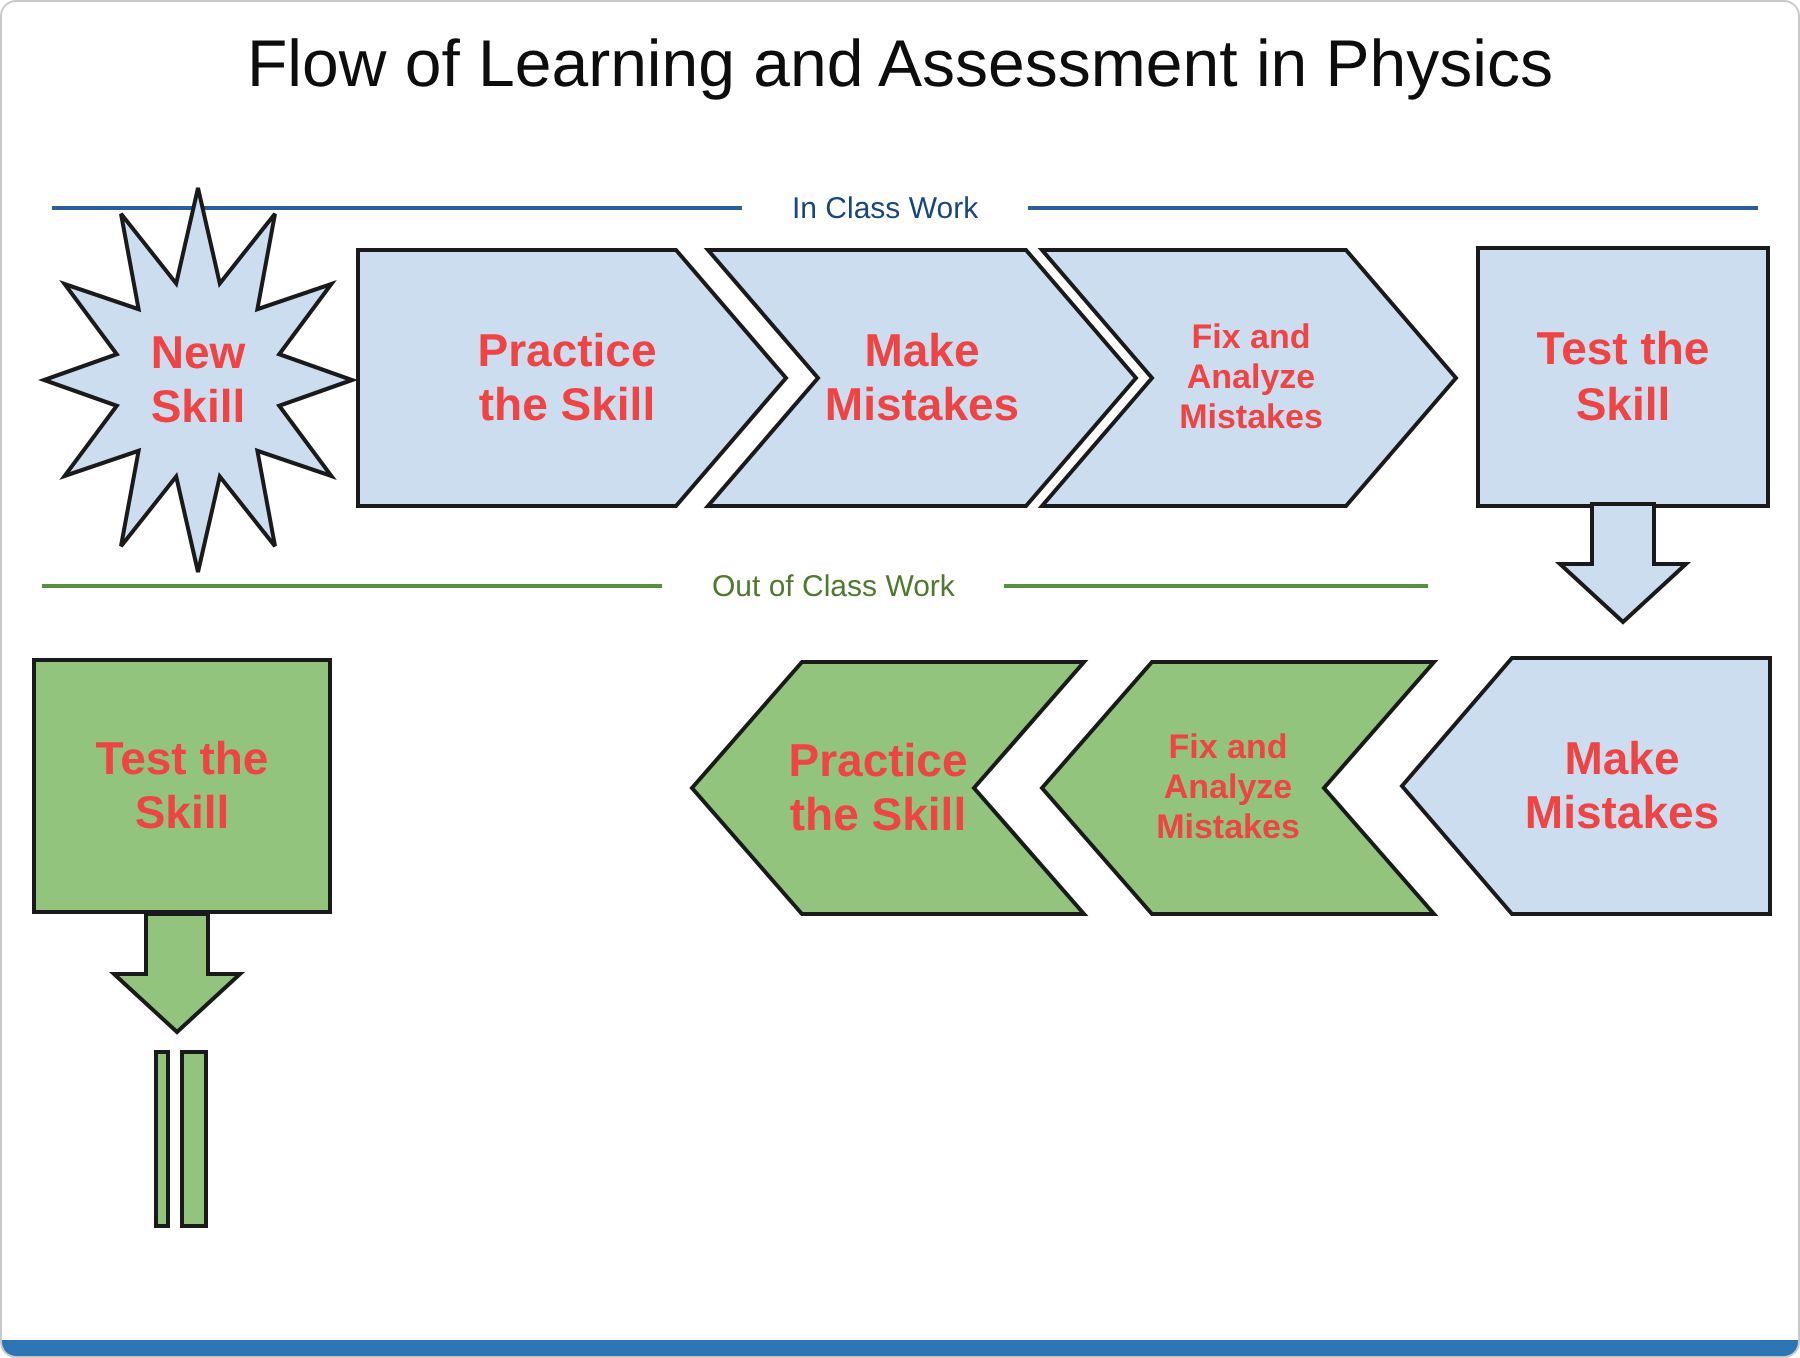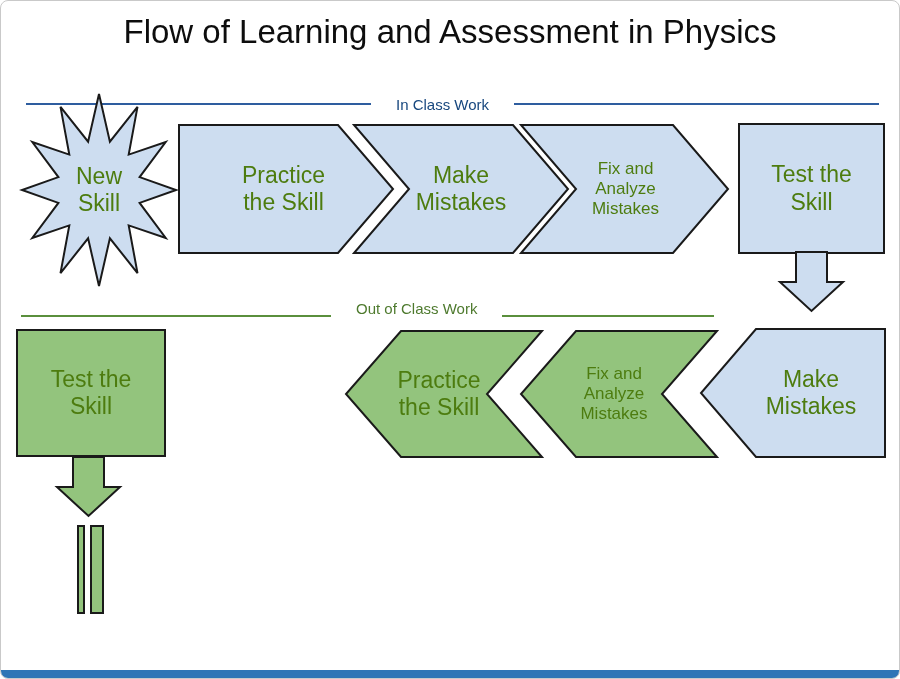--- a/index.html
+++ b/index.html
@@ -18,21 +18,21 @@
   .divider-green .seg{background:#5a8f3c;}
   .divider-green .divider-label{color:#4e7a2e;}
 
   
   .shape{position:absolute;}
   .shape svg{position:absolute;left:0;top:0;overflow:visible;display:block;}
   .shape polygon,.shape rect{stroke:#1a1a1a;stroke-width:2;}
   .blue polygon,.blue rect{fill:#cdddf0;}
   .green polygon,.green rect{fill:#93c47d;}
   .shape .label{position:absolute;display:flex;align-items:center;justify-content:center;
-                text-align:center;line-height:1.18;color:#4d7c0f;}
+                text-align:center;line-height:1.18;color:#ef4444;font-weight:bold;}
 
   .bar{position:absolute;background:#93c47d;border:2px solid #1a1a1a;box-sizing:border-box;}
 
   .footer-bar{position:absolute;left:0;right:0;bottom:0;height:8px;background:#2e75b6;}
 </style>
 </head>
 <body>
 
 <div class="canvas">
 
@@ -78,21 +78,21 @@
     </svg>
   </div>
 
   <div class="shape blue" style="left:18px;top:90px;width:160px;height:198px;z-index:3;">
     <svg width="160" height="198" viewBox="0 0 160 198">
       <polygon points="157,99 120.6,111.9 146.7,147 109.7,134.4 118.5,182.1 90.9,147.3 80,195 69.1,147.3 41.5,182.1 50.3,134.4 13.3,147 39.4,111.9 3,99 39.4,86.1 13.3,51 50.3,63.6 41.5,15.9 69.1,50.7 80,3 90.9,50.7 118.5,15.9 109.7,63.6 146.7,51 120.6,86.1"></polygon>
     </svg>
     <div class="label" style="left:40px;right:40px;top:55px;bottom:55px;font-size:23px;">New Skill</div>
   </div>
 
-  <div class="divider divider-green" style="left:20px;top:300px;width:693px;align-items:flex-end;">
+  <div class="divider divider-green" style="left:20px;top:284px;width:693px;">
     <span class="seg" style="width:310px;"></span>
     <span class="divider-label">Out of Class Work</span>
     <span class="seg" style="flex:1;"></span>
   </div>
 
   <div class="shape blue" style="left:700px;top:328px;width:184px;height:128px;">
     <svg width="184" height="128" viewBox="0 0 184 128">
       <polygon points="55,0 184,0 184,128 55,128 0,64"></polygon>
     </svg>
     <div class="label" style="left:50px;right:14px;top:0;bottom:0;font-size:23px;">Make Mistakes</div>

